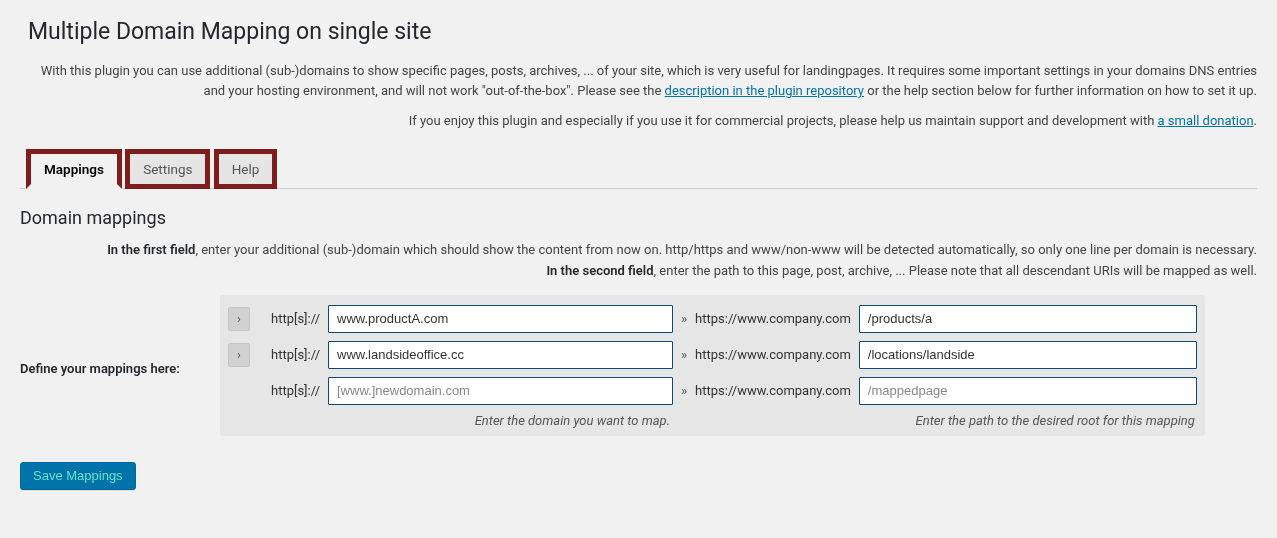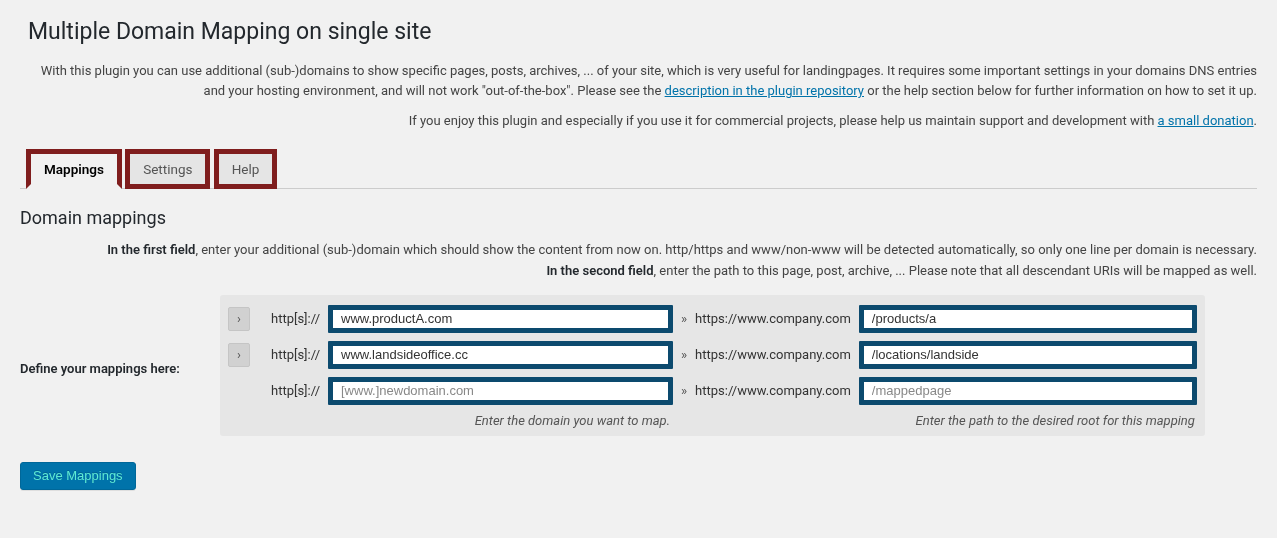--- a/index.html
+++ b/index.html
@@ -56,21 +56,21 @@
     display:flex; align-items:center; justify-content:center;
     font-size:13px; color:#555; cursor:pointer;
     user-select:none;
   }
   .expand.blank { background:transparent; border-color:transparent; cursor:default; }
   .scheme { color:#333; white-space:nowrap; min-width:62px; text-align:right;}
   .arrow { color:#555; user-select:none;}
   .base { color:#333; white-space:nowrap; }
   input.txt {
     height:28px;
-    border:5px solid #0c4a6e;
+    border:1px solid #0c4a6e;
     background:#fff;
     font-size:13px;
     color:#333;
     padding:0 8px;
     border-radius:1px;
     outline:none;
   }
   input.txt::placeholder { color:#888; }
   .domain { width:345px; }
   .path { width:338px; }

